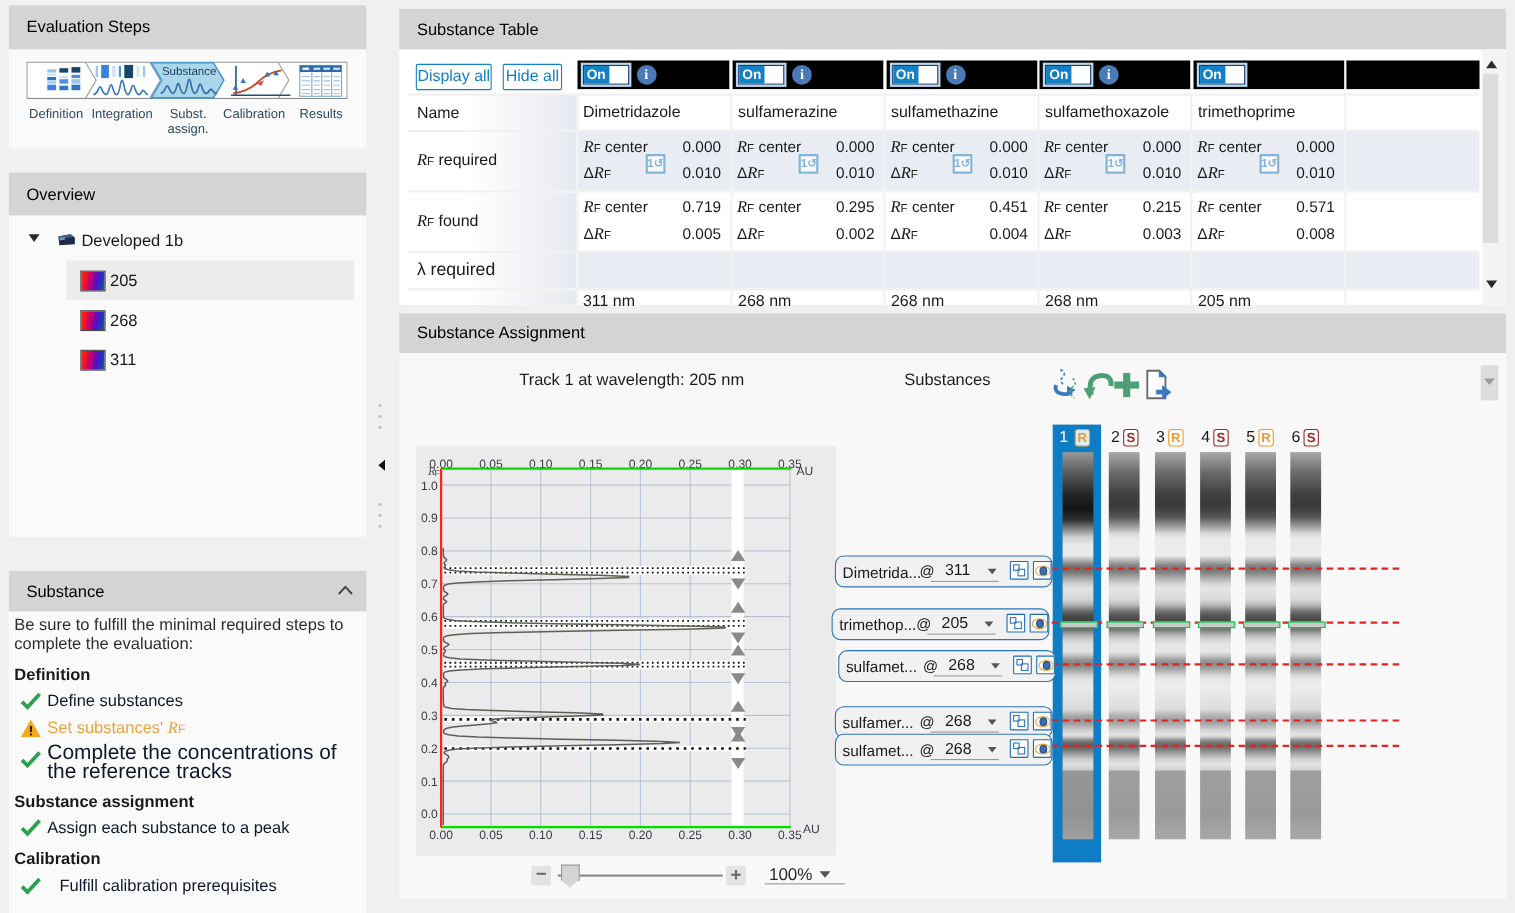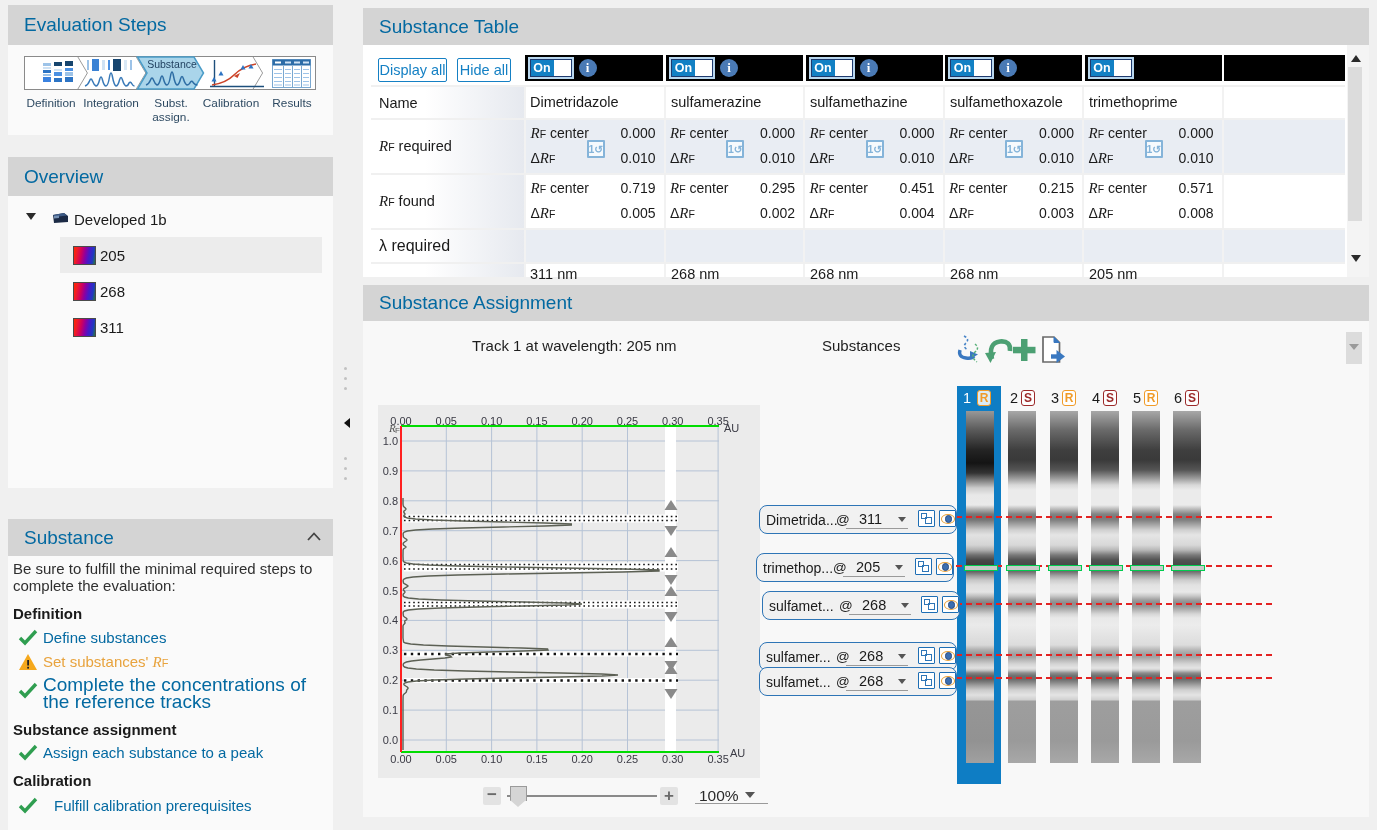--- a/index.html
+++ b/index.html
@@ -1,22 +1,22 @@
 <!DOCTYPE html>
 <html><head>
 <meta charset="utf-8">
 <style>
 html,body{margin:0;padding:0}
 body{width:1377px;height:830px;background:#f0f0f0;position:relative;overflow:hidden;
      font-family:"Liberation Sans",sans-serif;color:#1a1a1a}
 .abs{position:absolute}
-.hdr{position:absolute;background:#d4d4d4;font-size:19px;color:#0369a1}
+.hdr{position:absolute;background:#d4d4d4;font-size:15px;color:#000000}
 .hdr span{position:absolute;left:16px;top:50%;transform:translateY(-50%)}
 .body{position:absolute;background:#fafafa}
-.grn{color:#0369a1}
+.grn{color:#0f172a}
 .chk{position:absolute;width:20px;height:20px}
 .rainbow{position:absolute;width:21px;height:17px;border:1px solid #4a4a4a;
   background:linear-gradient(100deg,#ff2800 0%,#f01c28 16%,#cc0060 36%,#8c00a0 52%,#4818c8 68%,#2038c0 86%,#2a7a3a 100%)}
 </style>
 </head>
 <body>
 
 <div class="hdr" style="left:8px;top:5px;width:325px;height:40px">
     <span>Evaluation Steps</span>
   </div>

